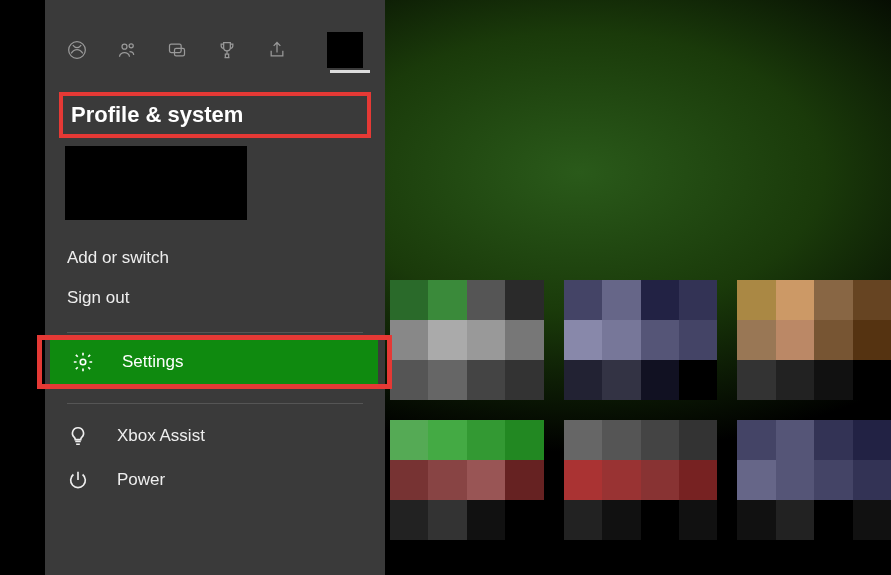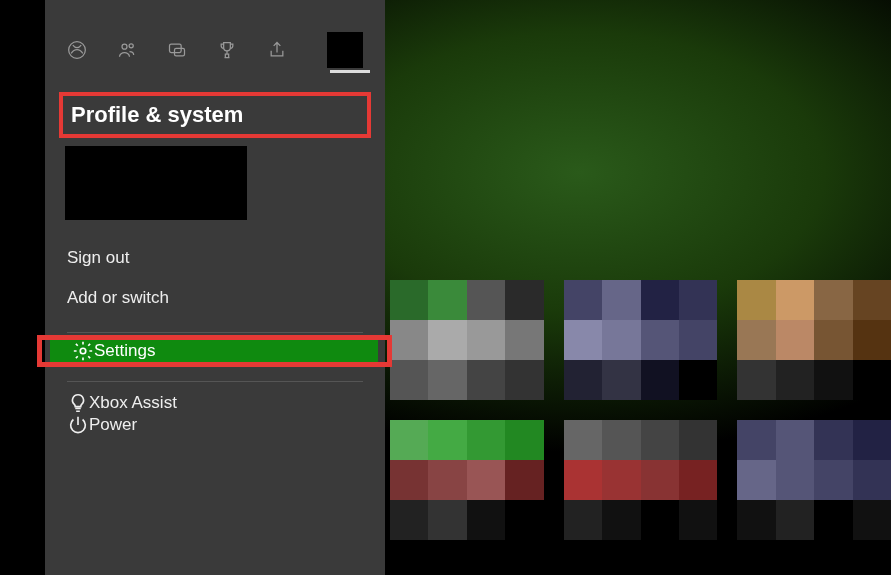--- a/index.html
+++ b/index.html
@@ -107,22 +107,22 @@
       cursor: pointer;
     }
     .divider {
       height: 1px;
       background: #555;
       margin: 14px 22px 0 22px;
     }
     .menu-icon-item {
       display: flex;
       align-items: center;
-      gap: 0;
-      padding: 0 22px;
+      gap: 28px;
+      padding: 11px 22px;
       font-size: 17px;
       color: #eee;
       cursor: pointer;
     }
     .menu-icon-item .icon {
       width: 22px;
       height: 22px;
       display: flex;
       align-items: center;
       justify-content: center;
@@ -288,22 +288,22 @@
   </div>
   <div class="profile-tab-underline"></div>
 
   <div class="panel-title-wrap highlight-red">
     <div class="panel-title">Profile &amp; system</div>
   </div>
 
   <div class="profile-image-box"></div>
 
   <div class="menu-section">
+    <div class="menu-text-item">Add or switch</div>
     <div class="menu-text-item">Sign out</div>
-    <div class="menu-text-item">Add or switch</div>
   </div>
 
   <div class="divider"></div>
 
   <div class="settings-highlight-wrap">
     <div class="menu-icon-item settings-selected">
       <span class="icon">
         <svg viewBox="0 0 24 24" fill="none" stroke="currentColor" stroke-width="1.8">
             <circle cx="12" cy="12" r="3"></circle>
             <path d="M12 2v3M12 19v3M4.2 4.2l2.1 2.1M17.7 17.7l2.1 2.1M2 12h3M19 12h3M4.2 19.8l2.1-2.1M17.7 6.3l2.1-2.1"></path>

